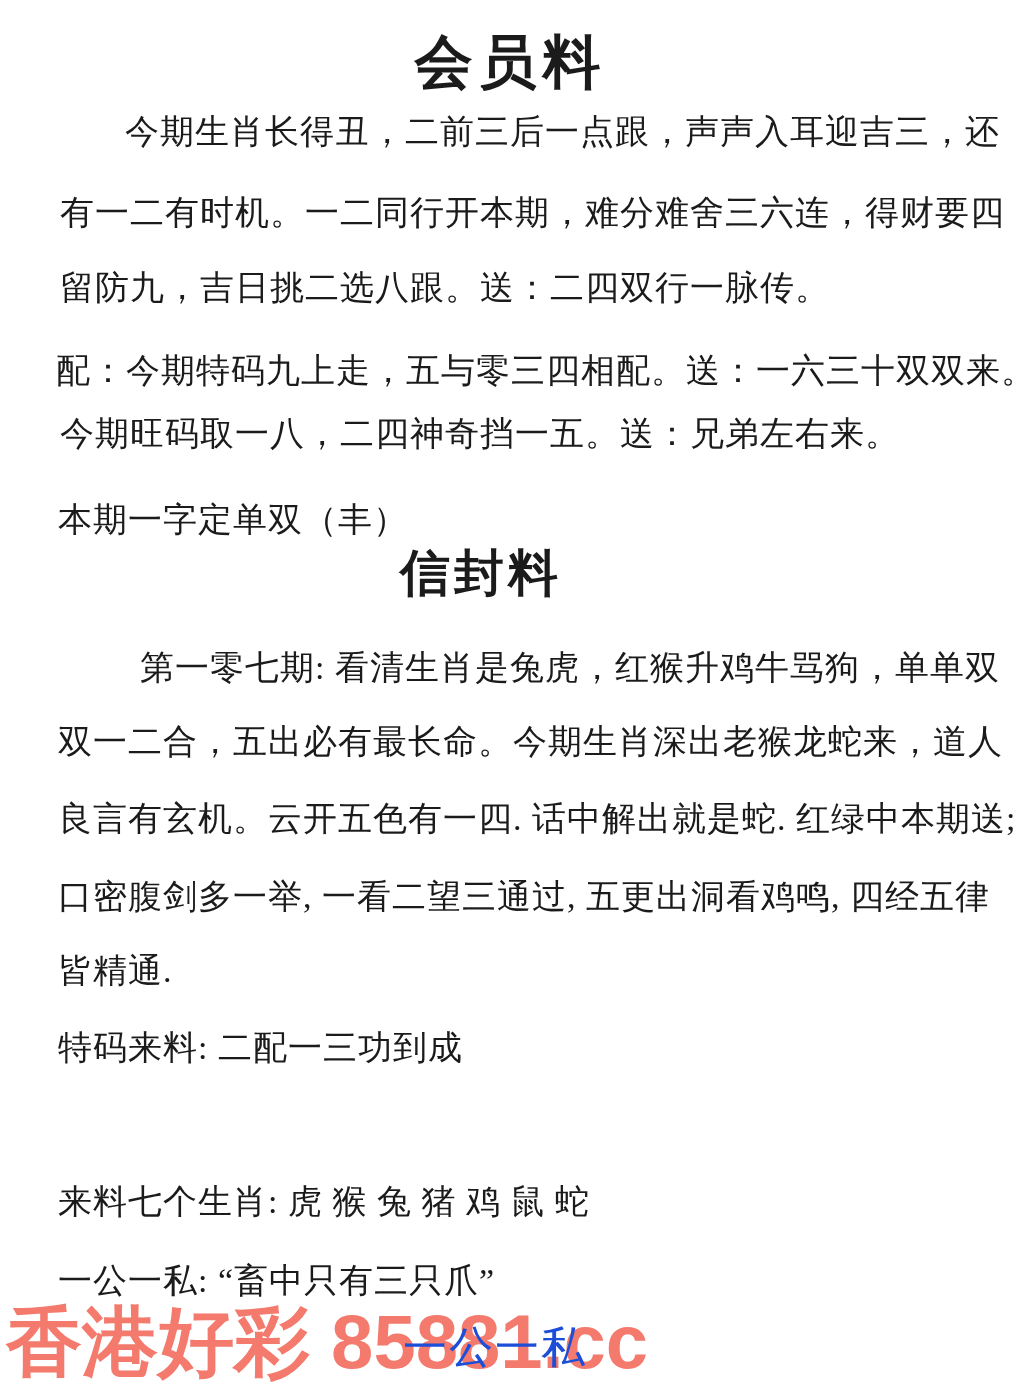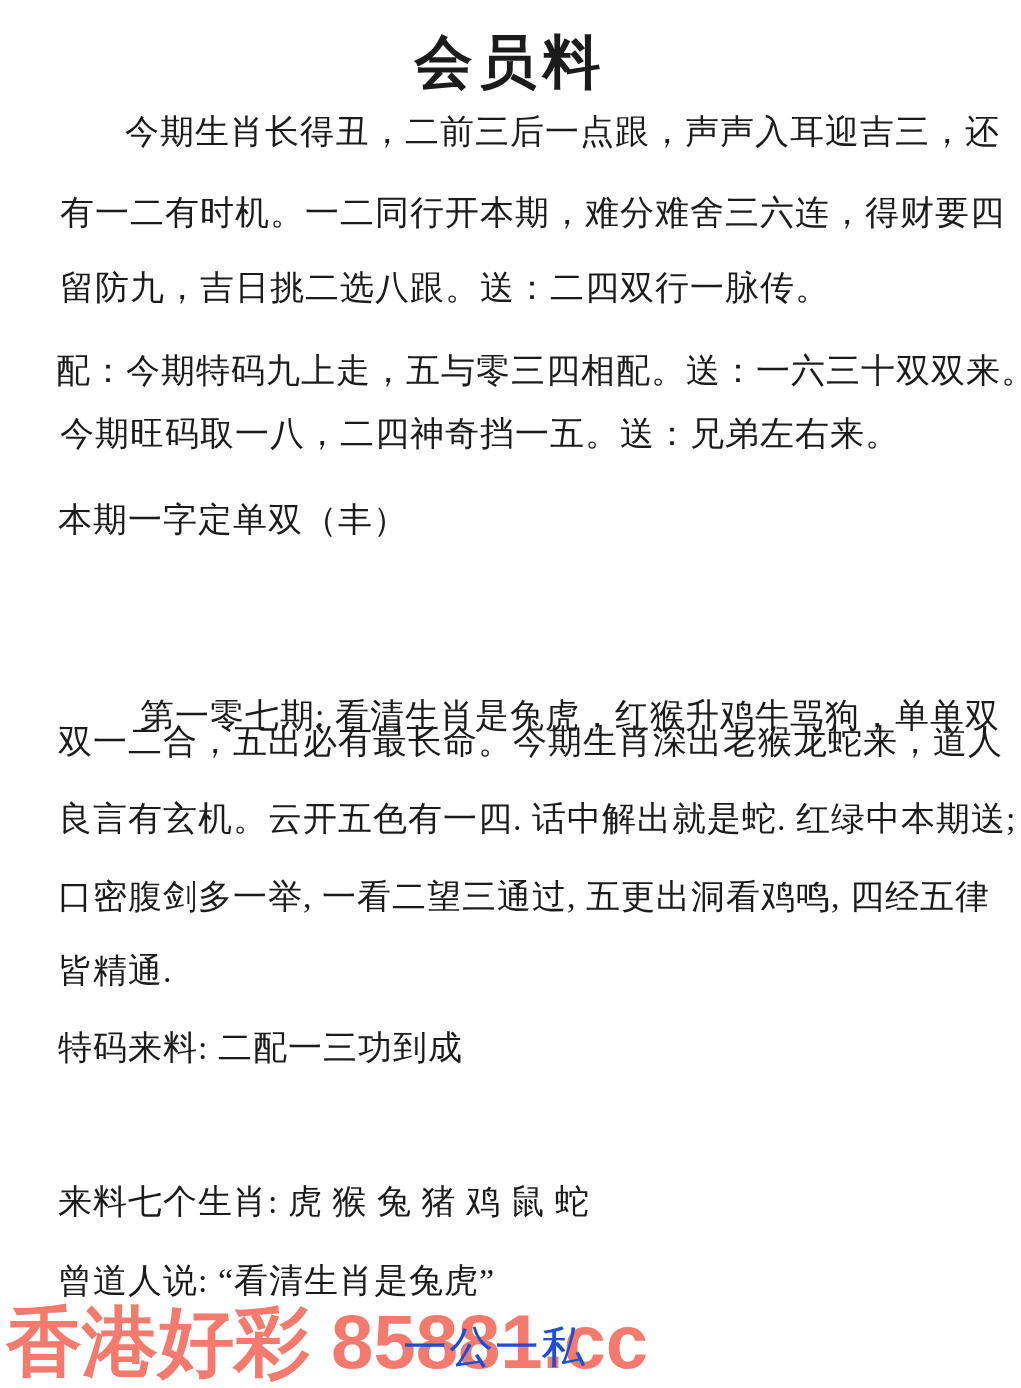--- a/index.html
+++ b/index.html
@@ -80,35 +80,36 @@
 
   <p class="ln" style="top:268px; left:60px;">留防九，吉日挑二选八跟。送：二四双行一脉传。</p>
 
   <p class="ln" style="top:351px; left:56px;">配：今期特码九上走，五与零三四相配。送：一六三十双双来。</p>
 
   <p class="ln" style="top:414px; left:60px;">今期旺码取一八，二四神奇挡一五。送：兄弟左右来。</p>
 
   <p class="ln" style="top:500px; left:58px;">本期一字定单双（丰）</p>
 
 
+  <h2 class="envelope-title">信封料</h2>
 
-  <p class="ln" style="top:648px; left:140px;margin-top:48px;">第一零七期: 看清生肖是兔虎，红猴升鸡牛骂狗，单单双</p>
+  <p class="ln" style="top:648px; left:140px;">第一零七期: 看清生肖是兔虎，红猴升鸡牛骂狗，单单双</p>
 
   <p class="ln" style="top:722px; left:58px;">双一二合，五出必有最长命。今期生肖深出老猴龙蛇来，道人</p>
 
   <p class="ln" style="top:799px; left:58px;">良言有玄机。云开五色有一四. 话中解出就是蛇. 红绿中本期送;</p>
 
   <p class="ln" style="top:877px; left:58px;">口密腹剑多一举, 一看二望三通过, 五更出洞看鸡鸣, 四经五律</p>
 
   <p class="ln" style="top:951px; left:58px;">皆精通.</p>
 
   <p class="ln" style="top:1028px; left:58px;">特码来料: 二配一三功到成</p>
 
 
   <p class="ln" style="top:1182px; left:58px;">来料七个生肖: 虎 猴 兔 猪 鸡 鼠 蛇</p>
 
-  <p class="ln" style="top:1261px; left:58px;">曾道人说: “看清生肖是兔虎”</p>
+  <p class="ln" style="top:1261px; left:58px;">一公一私: “畜中只有三只爪”</p>
 
   <p class="watermark" style="color: rgb(243, 122, 108);">香港好彩 85881.cc</p>
 
   <p class="overlay-script">一公一私</p>
 
 </div>
 
 </body></html>

